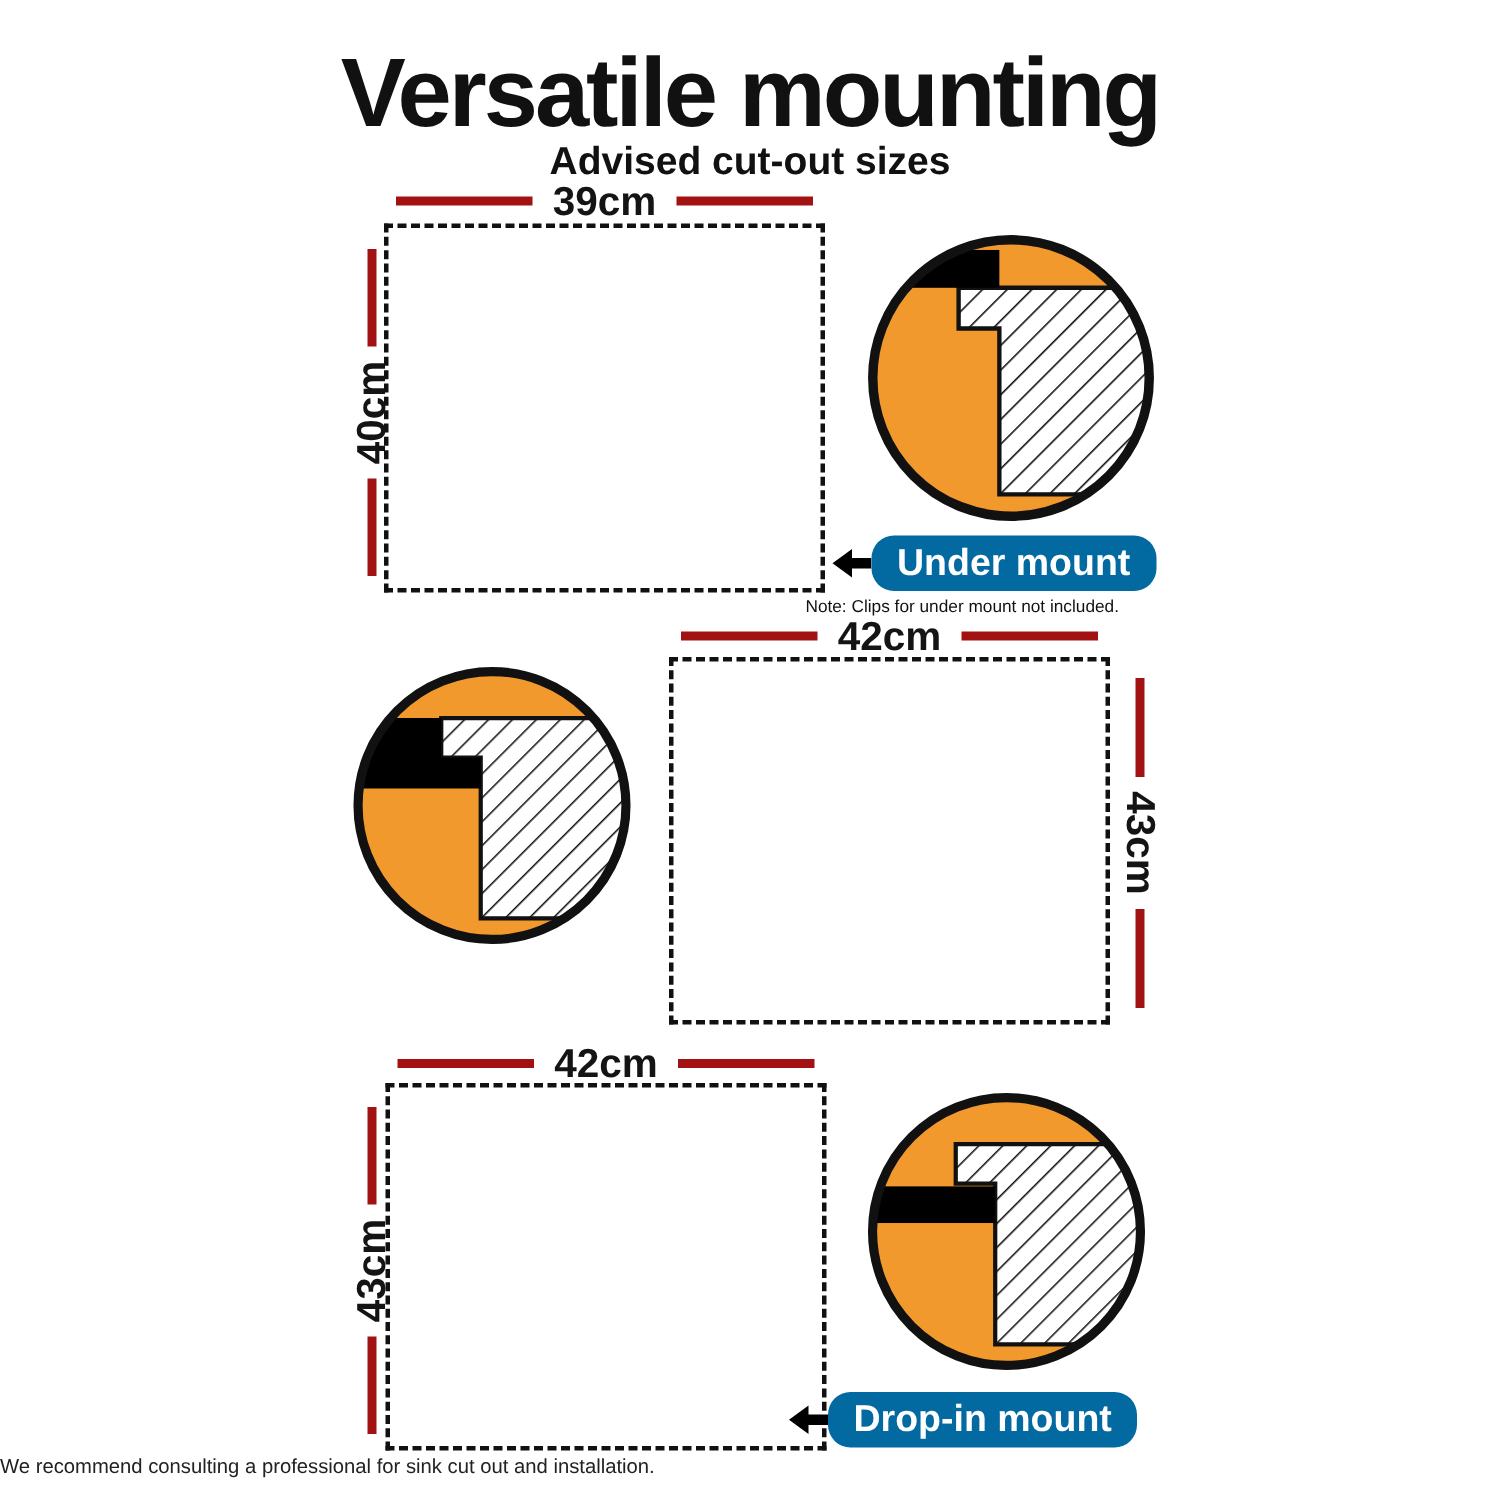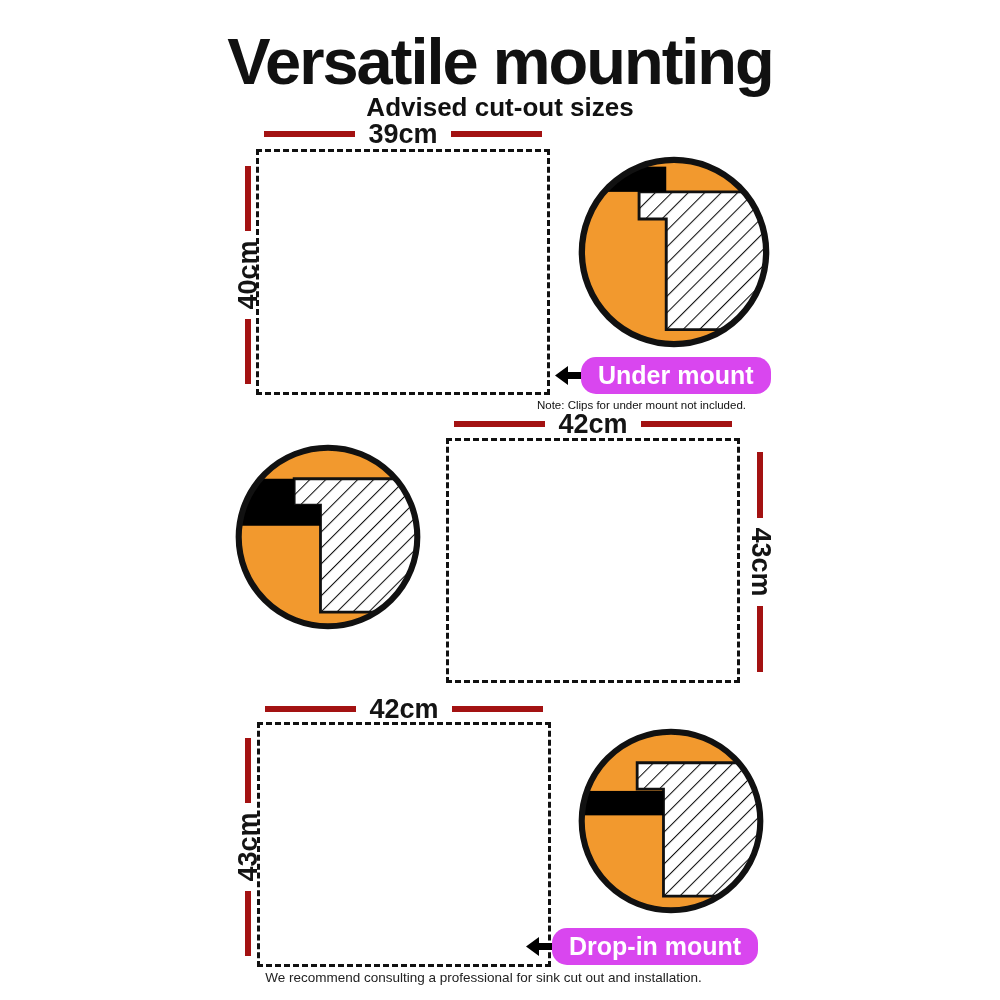--- a/index.html
+++ b/index.html
@@ -28,26 +28,26 @@
   .vlabel{position:relative;width:28px;height:64px;flex:0 0 64px;}
   .vlabel .rot{
     position:absolute;left:50%;top:50%;white-space:nowrap;
     font-size:27px;font-weight:600;color:#141414;line-height:1;
   }
   .rot.ccw{transform:translate(-50%,-50%) rotate(-90deg);}
   .rot.cw{transform:translate(-50%,-50%) rotate(90deg);}
   
   .pill-row{display:flex;align-items:center;height:37px;}
   .pill{
-    display:inline-flex;align-items:center;height:37px;background:#d946ef;color:#fff;
+    display:inline-flex;align-items:center;height:37px;background:#0369a1;color:#fff;
     border-radius:15px;padding:0 17px;font-size:25px;font-weight:bold;white-space:nowrap;line-height:1;
   }
   .arrow{flex:0 0 auto;display:block;}
   .note{font-size:11.5px;color:#111;text-align:right;}
-  .footer-note{left:16px;top:970px;width:935px;text-align:center;font-size:13.5px;color:#222;}
+  .footer-note{left:0;top:970px;width:935px;text-align:left;font-size:13.5px;color:#222;}
 </style>
 </head>
 <body>
 
 <div class="canvas">
 
   <div class="abs page-title">Versatile mounting</div>
   <div class="abs page-subtitle">Advised cut-out sizes</div>
 
   <div class="abs dim-h" style="left:256px;top:121px;width:294px;">

